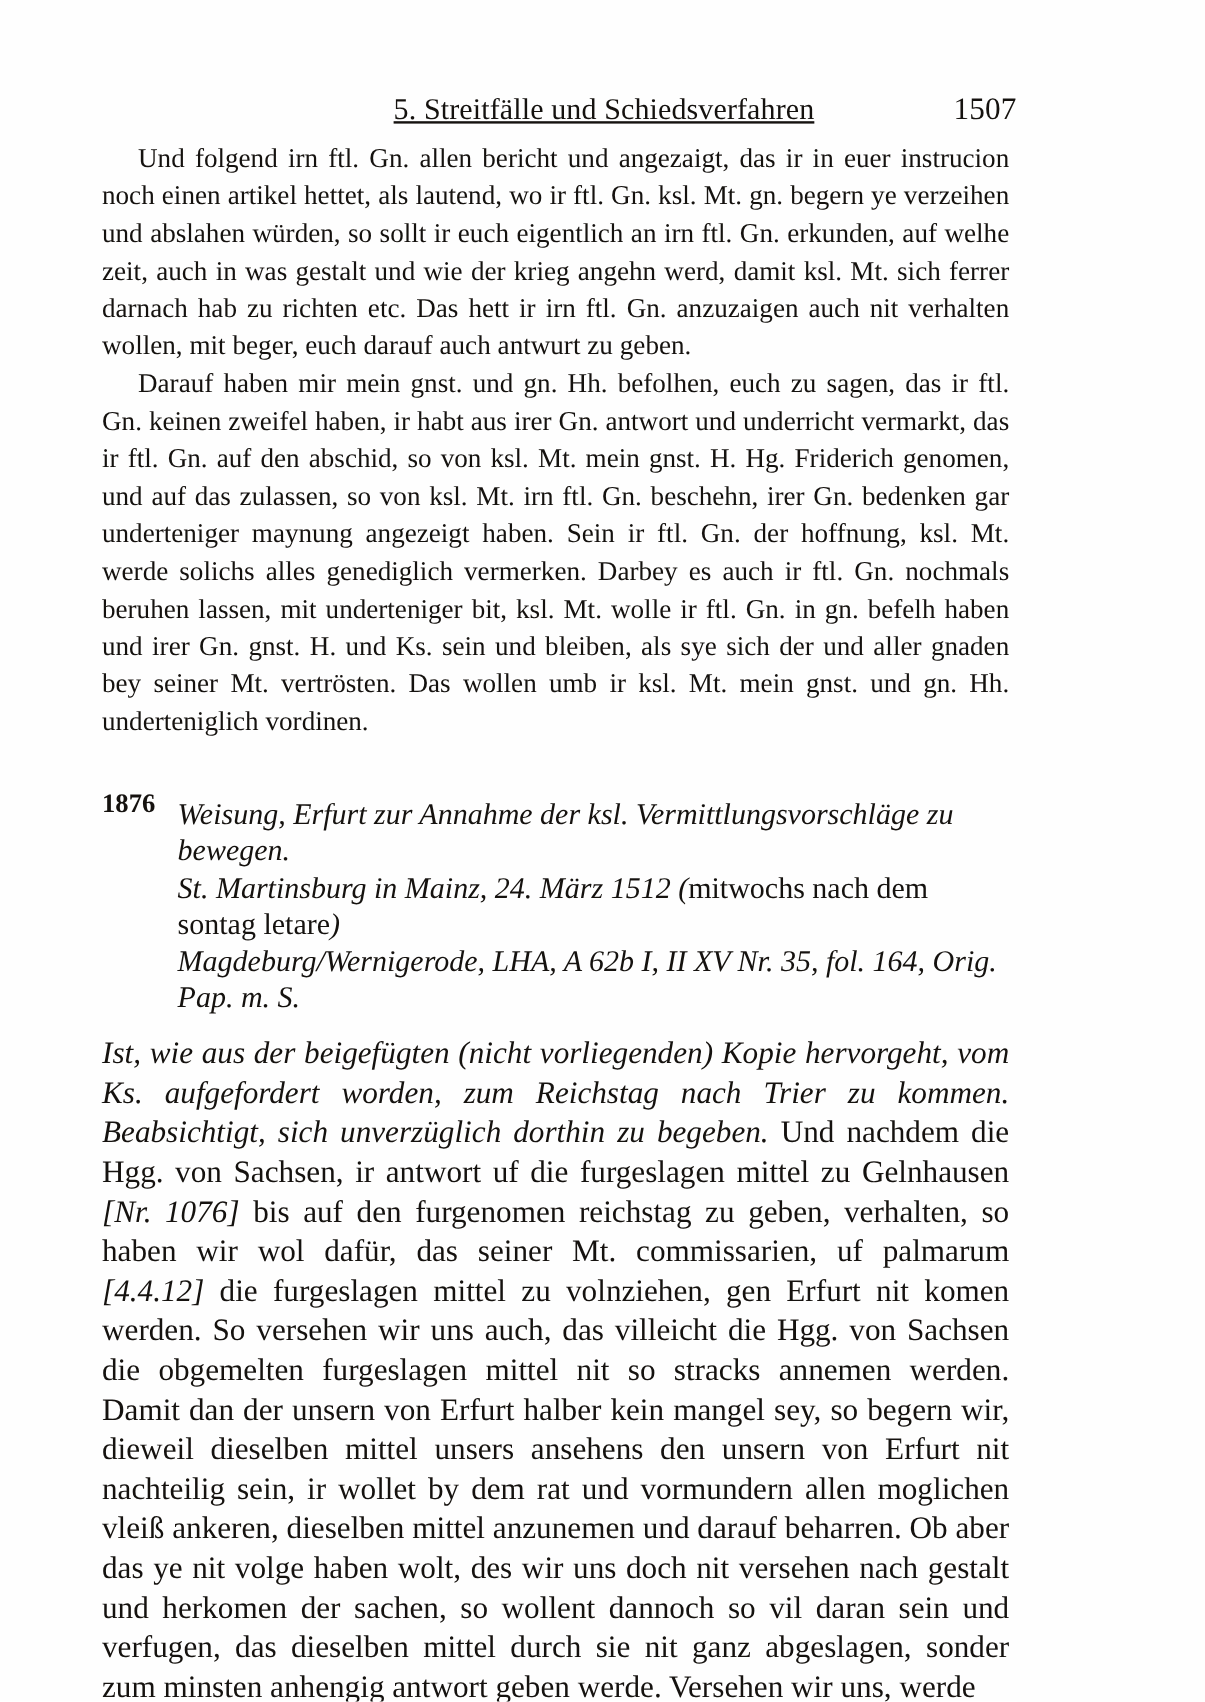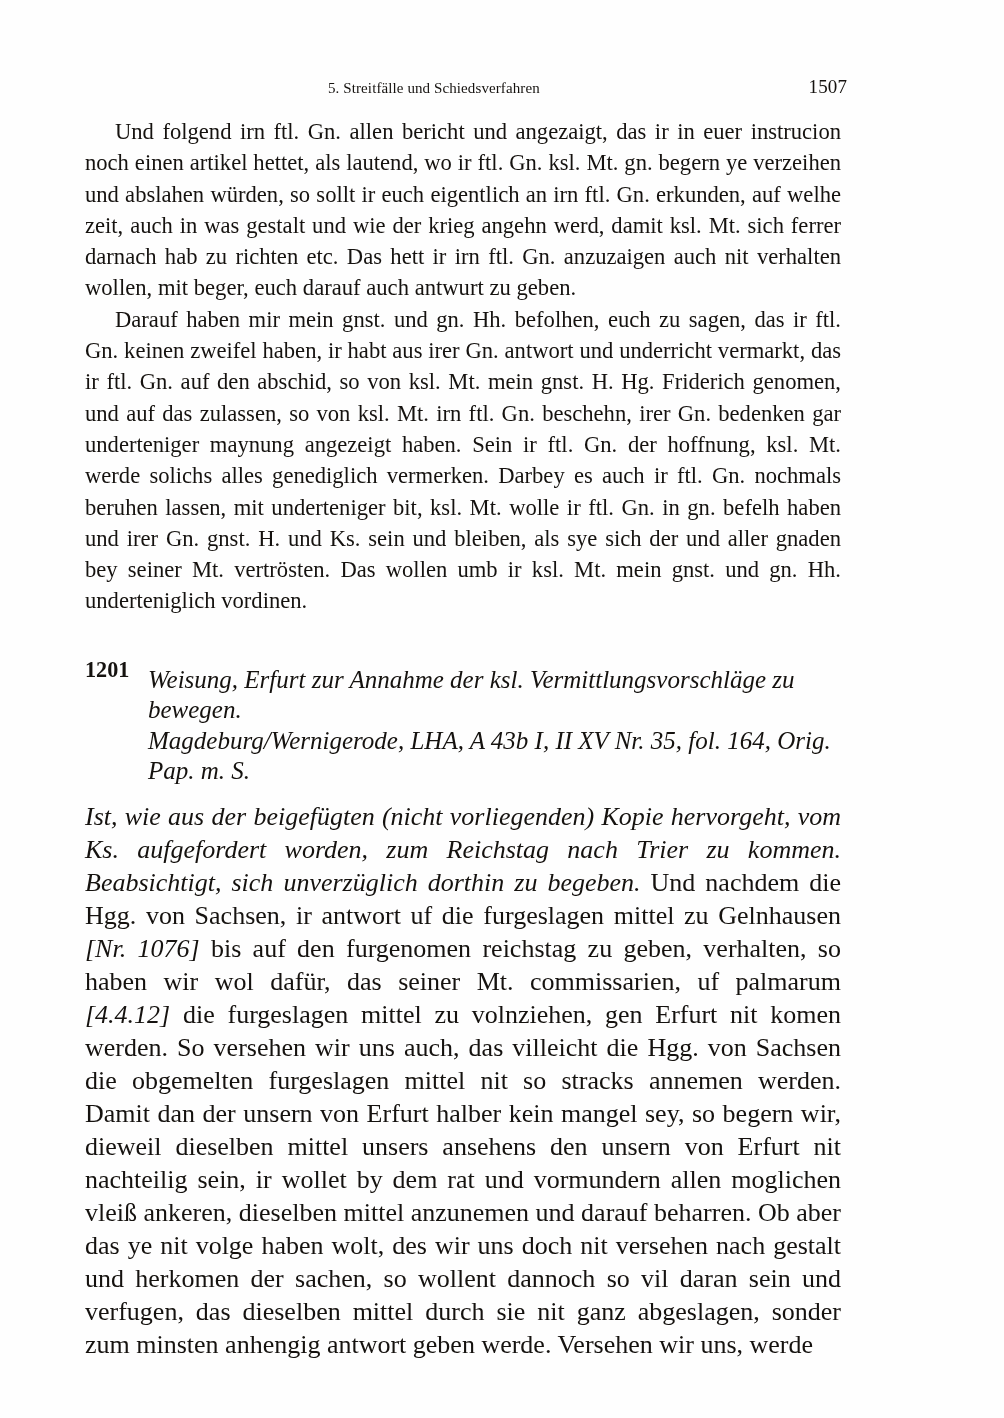--- a/index.html
+++ b/index.html
@@ -33,26 +33,27 @@
     top: 76px;
     width: 755px;
     height: 26px;
     display: flex;
     align-items: baseline;
     justify-content: space-between;
     font-size: 19.5px;
     letter-spacing: 0.1px;
   }
   .running-head .rh-title {
-    font-size: 15px;
+    font-size: 25px;
     margin-left: 236px;
     white-space: nowrap;
+    text-decoration: underline;
   }
   .running-head .rh-folio {
-    font-size: 19px;
+    font-size: 26px;
     white-space: nowrap;
   }
 
   
   .textblock {
     position: absolute;
     left: 85px;
     top: 116px;
     width: 756px;
   }
@@ -142,26 +143,27 @@
 
   <div class="textblock">
 
     <p class="body">Und folgend irn ftl. Gn. allen bericht und angezaigt, das ir in euer instrucion noch einen artikel hettet, als lautend, wo ir ftl. Gn. ksl. Mt. gn. begern ye verzeihen und abslahen würden, so sollt ir euch eigentlich an irn ftl. Gn. erkunden, auf welhe zeit, auch in was gestalt und wie der krieg angehn werd, damit ksl. Mt. sich ferrer darnach hab zu richten etc. Das hett ir irn ftl. Gn. anzuzaigen auch nit verhalten wollen, mit beger, euch darauf auch antwurt zu geben.</p>
     <p class="body">Darauf haben mir mein gnst. und gn. Hh. befolhen, euch zu sagen, das ir ftl. Gn. keinen zweifel haben, ir habt aus irer Gn. antwort und underricht vermarkt, das ir ftl. Gn. auf den abschid, so von ksl. Mt. mein gnst. H. Hg. Friderich genomen, und auf das zulassen, so von ksl. Mt. irn ftl. Gn. beschehn, irer Gn. bedenken gar underteniger maynung angezeigt haben. Sein ir ftl. Gn. der hoffnung, ksl. Mt. werde solichs alles genediglich vermerken. Darbey es auch ir ftl. Gn. nochmals beruhen lassen, mit underteniger bit, ksl. Mt. wolle ir ftl. Gn. in gn. befelh haben und irer Gn. gnst. H. und Ks. sein und bleiben, als sye sich der und aller gnaden bey seiner Mt. vertrösten. Das wollen umb ir ksl. Mt. mein gnst. und gn. Hh. underteniglich vordinen.</p>
 
 
     <div class="entry">
 
       <div class="entry-head">
-        <span class="entry-number">1201</span>
+        <span class="entry-number">1876</span>
       </div>
 
       <div class="entry-meta">
         <p class="meta-line">Weisung, Erfurt zur Annahme der ksl. Vermittlungsvorschläge zu bewegen.</p>
-        <p class="meta-line">Magdeburg/Wernigerode, LHA, A 43b I, II XV Nr. 35, fol. 164, Orig. Pap. m. S.</p>
+        <p class="meta-line"><span>St. Martinsburg in Mainz, 24. März 1512 (</span><span class="roman">mitwochs nach dem sontag letare</span><span>)</span></p>
+        <p class="meta-line">Magdeburg/Wernigerode, LHA, A 62b I, II XV Nr. 35, fol. 164, Orig. Pap. m. S.</p>
       </div>
 
       <div class="entry-body">
         <p class="regest"><span class="reg">Ist, wie aus der beigefügten (nicht vorliegenden) Kopie hervorgeht, vom Ks. aufgefordert worden, zum Reichstag nach Trier zu kommen. Beabsichtigt, sich unverzüglich dorthin zu begeben.</span><span> Und nachdem die Hgg. von Sachsen, ir antwort uf die furgeslagen mittel zu Gelnhausen </span><span class="ref">[Nr. 1076]</span><span> bis auf den furgenomen reichstag zu geben, verhalten, so haben wir wol dafür, das seiner Mt. commissarien, uf palmarum </span><span class="ref">[4.4.12]</span><span> die furgeslagen mittel zu volnziehen, gen Erfurt nit komen werden. So versehen wir uns auch, das villeicht die Hgg. von Sachsen die obgemelten furgeslagen mittel nit so stracks annemen werden. Damit dan der unsern von Erfurt halber kein mangel sey, so begern wir, dieweil dieselben mittel unsers ansehens den unsern von Erfurt nit nachteilig sein, ir wollet by dem rat und vormundern allen moglichen vleiß ankeren, dieselben mittel anzunemen und darauf beharren. Ob aber das ye nit volge haben wolt, des wir uns doch nit versehen nach gestalt und herkomen der sachen, so wollent dannoch so vil daran sein und verfugen, das dieselben mittel durch sie nit ganz abgeslagen, sonder zum minsten anhengig antwort geben werde. Versehen wir uns, werde</span></p>
       </div>
 
     </div>
   </div>
 </div>
 

